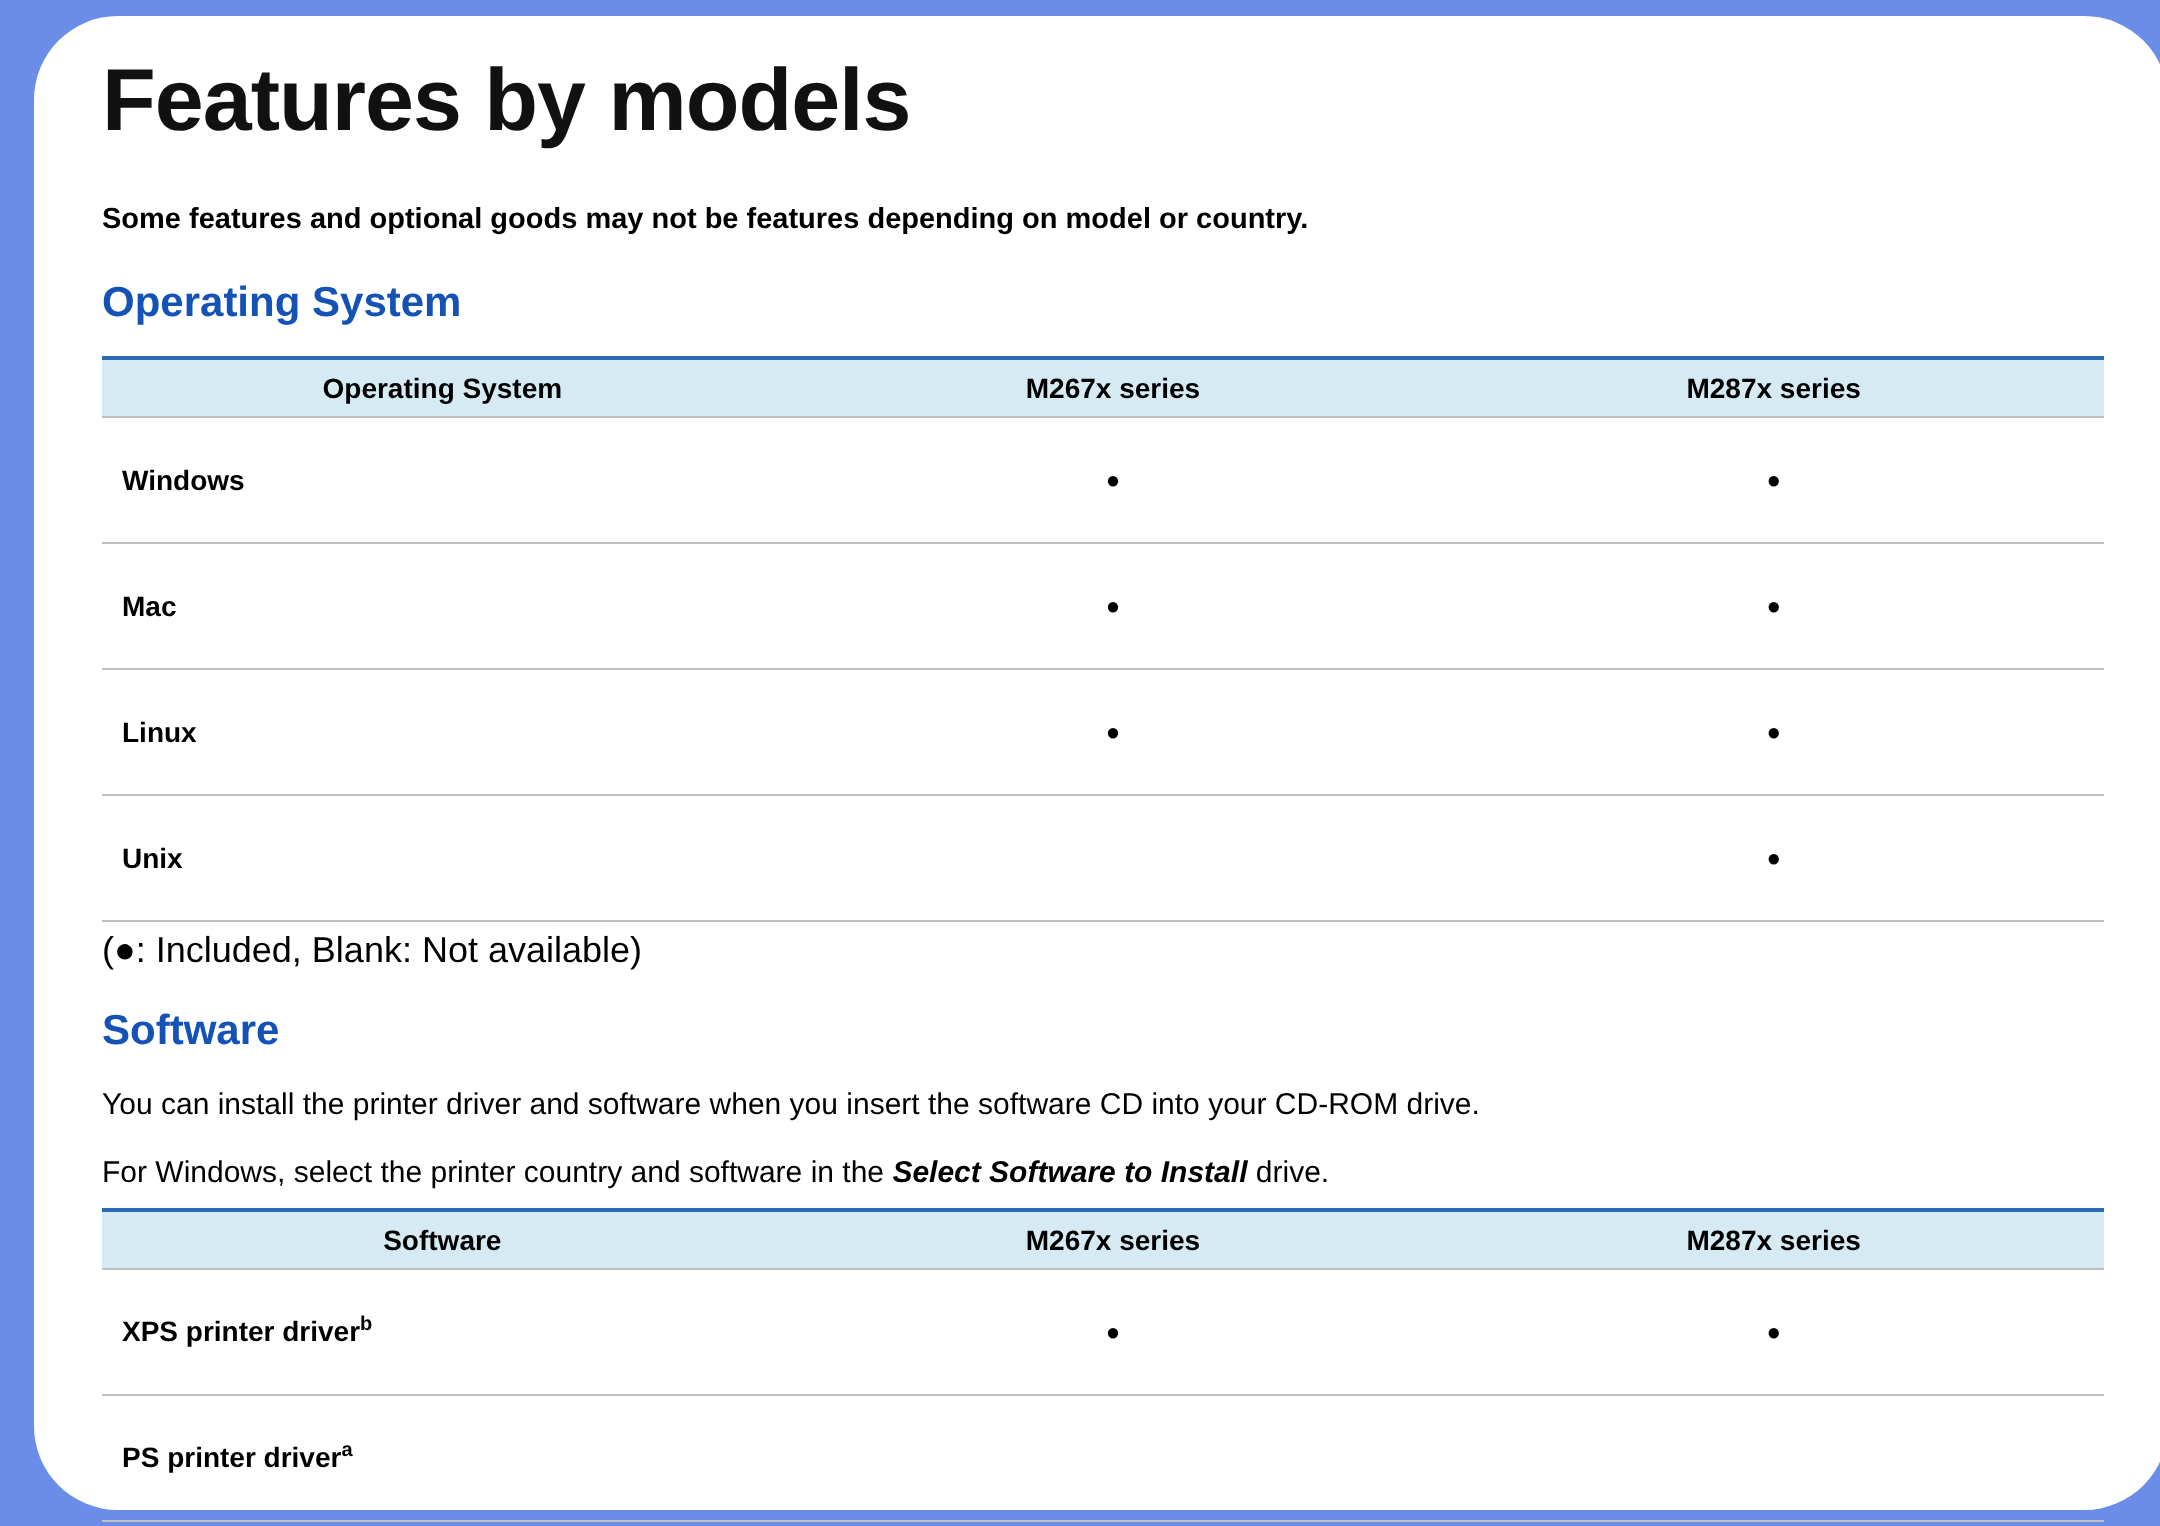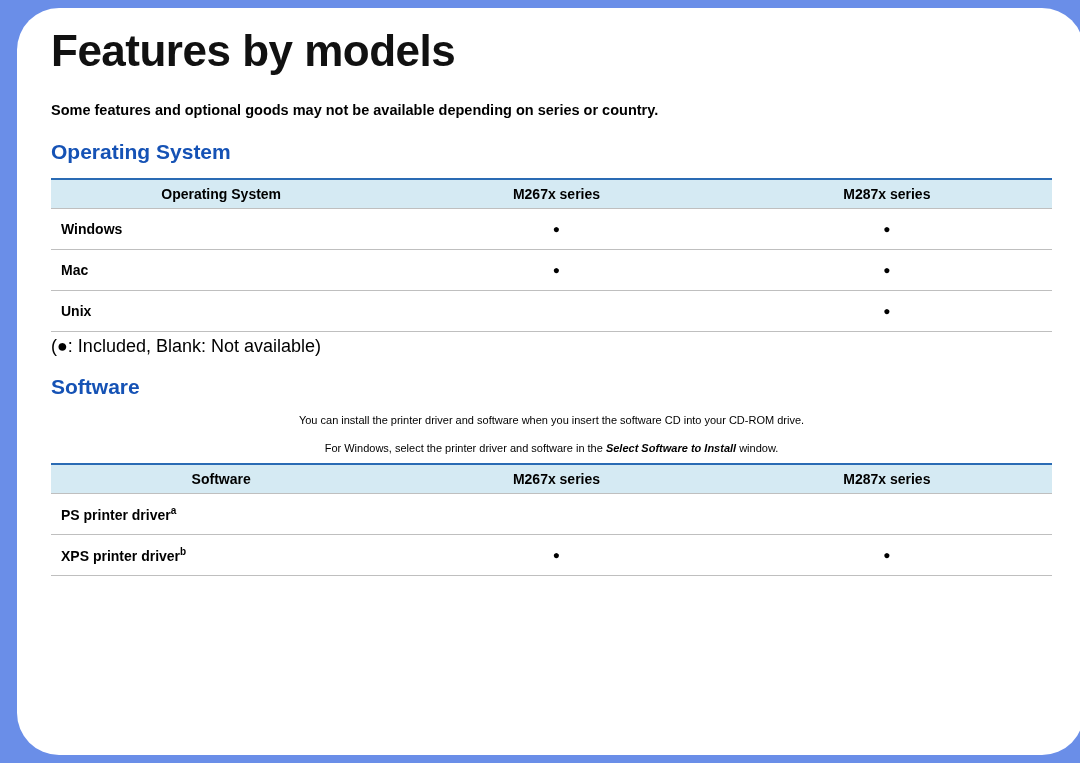--- a/index.html
+++ b/index.html
@@ -50,54 +50,53 @@
     border-top:2px solid #2a6bb4;
     border-bottom:1px solid #bfbfbf;
     font-size:14px;
     font-weight:700;
     padding:6px 10px;
     text-align:center;
   }
   table td{
     border-bottom:1px solid #bfbfbf;
     font-size:14px;
-    padding:11px 10px;
+    padding:22px 10px;
     text-align:center;
     height:18px;
   }
   table td.rowlabel{
     text-align:left;
     font-weight:700;
   }
   .dot{font-size:12px;line-height:1;}
   .legend{
     font-size:18px;
     margin:4px 0 0 0;
   }
   .para{
-    font-size:11px;
+    font-size:15px;
     margin:12px 0 6px 0;
     line-height:1.45;
-    text-align:center;
   }
   sup{font-size:10px;vertical-align:super;}
   .b{font-weight:700;font-style:italic;}
   
   .col-os-1{width:34%;}
   .col-os-2{width:33%;}
   .col-os-3{width:33%;}
 </style>
 </head>
 <body>
 
 <div class="page">
 
   <h1 class="title">Features by models</h1>
 
-  <p class="intro">Some features and optional goods may not be available depending on series or country.</p>
+  <p class="intro">Some features and optional goods may not be features depending on model or country.</p>
 
   <h2 class="sec">Operating System</h2>
 
   <table class="os">
     <colgroup>
         <col class="col-os-1">
         <col class="col-os-2">
         <col class="col-os-3">
       </colgroup>
     <thead>
@@ -112,57 +111,62 @@
         <td class="rowlabel">Windows</td>
         <td class="dot">●</td>
         <td class="dot">●</td>
       </tr>
       <tr>
         <td class="rowlabel">Mac</td>
         <td class="dot">●</td>
         <td class="dot">●</td>
       </tr>
       <tr>
+        <td class="rowlabel">Linux</td>
+        <td class="dot">●</td>
+        <td class="dot">●</td>
+      </tr>
+      <tr>
         <td class="rowlabel">Unix</td>
         <td class="dot"></td>
         <td class="dot">●</td>
       </tr>
     </tbody>
   </table>
 
   <p class="legend">(●: Included, Blank: Not available)</p>
 
   <h2 class="sec software">Software</h2>
 
   <p class="para">You can install the printer driver and software when you insert the software CD into your CD-ROM drive.</p>
 
   <p class="para">
-    <span>For Windows, select the printer driver and software in the </span><span class="b">Select Software to Install</span><span> window.</span>
+    <span>For Windows, select the printer country and software in the </span><span class="b">Select Software to Install</span><span> drive.</span>
   </p>
 
   <table class="sw">
     <colgroup>
         <col class="col-os-1">
         <col class="col-os-2">
         <col class="col-os-3">
       </colgroup>
     <thead>
       <tr>
         <th>Software</th>
         <th>M267x series</th>
         <th>M287x series</th>
       </tr>
     </thead>
     <tbody>
       <tr>
+        <td class="rowlabel"><span>XPS printer driver</span><sup>b</sup></td>
+        <td class="dot">●</td>
+        <td class="dot">●</td>
+      </tr>
+      <tr>
         <td class="rowlabel"><span>PS printer driver</span><sup>a</sup></td>
         <td class="dot"></td>
         <td class="dot"></td>
-      </tr>
-      <tr>
-        <td class="rowlabel"><span>XPS printer driver</span><sup>b</sup></td>
-        <td class="dot">●</td>
-        <td class="dot">●</td>
       </tr>
     </tbody>
   </table>
 
 </div>
 
 </body></html>

